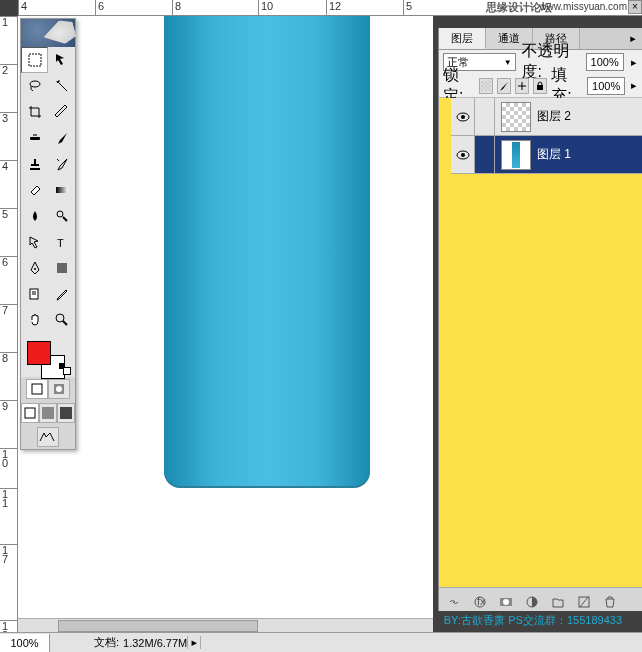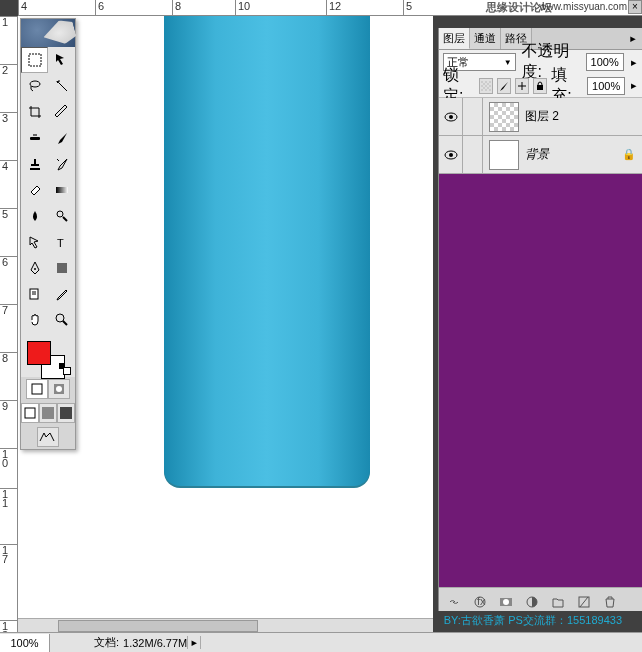--- a/index.html
+++ b/index.html
@@ -40,35 +40,35 @@
 .mode-btn.on { background: #fff; }
 
 
 .wm-title { position: absolute; top: 0; right: 90px; color: #5d5d5d; font-size: 11px; font-weight: bold; z-index:5; }
 .wm-url { position: absolute; top: 1px; right: 15px; color: #3a3a3a; font-size: 10px; z-index:5; }
 .close-x { position:absolute; top:0; right:0; width:14px;height:14px; background:#ccc; border:1px solid #888; text-align:center; line-height:12px; font-size:10px; z-index:40;}
 
 
 .layers-panel { position: absolute; right: 0; top: 28px; width: 204px; height: 583px; background: #efefef; border-left: 1px solid #888; z-index:30; display:flex; flex-direction:column;}
 .panel-tabs { display: flex; height: 22px; background: #cfcfcf; border-bottom: 1px solid #999; }
-.ptab { padding: 3px 4px; border-right: 1px solid #aaa; cursor: pointer; background:#d6d6d6;font-family:Liberation Serif, serif; }
+.ptab { padding: 3px 12px; border-right: 1px solid #aaa; cursor: pointer; background:#d6d6d6;font-family:Liberation Serif, serif; }
 .ptab.active { background: #efefef; border-bottom: 1px solid #efefef; position: relative; top: 0; }
 .ptab-arrow { margin-left: auto; width: 18px; text-align: center; line-height: 20px; cursor:pointer; }
 
 .panel-row1 { display: flex; align-items: center; height: 24px; padding: 2px 4px; gap: 6px; }
 .blend-sel { width: 84px; height: 18px; background: #fff; border: 1px solid #888; display: flex; align-items: center; justify-content: space-between; padding: 0 3px; }
 .blend-sel .arr { font-size: 8px; }
 .lbl { font-size: 16px; }
 .pct-box { width: 44px; height: 18px; background: #fff; border: 1px solid #888; text-align: center; display:flex; align-items:center; justify-content:center; }
 .pct-slider { width:10px; text-align:center; }
 
 .panel-row2 { display: flex; align-items: center; height: 24px; padding: 2px 4px; gap: 4px; border-bottom: 1px solid #bbb;}
 .lock-ic { width: 16px; height: 16px; border: 1px solid #aaa; display: flex; align-items: center; justify-content: center; background:#e0e0e0; }
 
-.layer-list { flex: 1; background: #701a75; overflow: hidden; }
+.layer-list { flex: 1; background: #fde047; overflow: hidden; padding-left: 12px; }
 .layer { display: flex; align-items: center; height: 38px; border-bottom: 1px solid #aaa; background: #e6e6e6; padding-right:6px; }
 .layer.sel { background: #1e3a7a; color: #fff; }
 .vis-col { width: 24px; height: 100%; display: flex; align-items: center; justify-content: center; border-right: 1px solid #aaa; background:#e6e6e6; }
 .layer.sel .vis-col { background:#e6e6e6; }
 .link-col { width: 20px; height:100%; border-right:1px solid #aaa; background:#e6e6e6;}
 .thumb { width: 30px; height: 30px; margin: 0 6px; border: 1px solid #888; background: #fff; display:flex; align-items:center; justify-content:center; position:relative; }
 .thumb .trans { position:absolute; inset:0; background: repeating-conic-gradient(#ccc 0 25%, #fff 0 50%) 0 0/8px 8px; }
 .thumb .bar { position:relative; width: 8px; height: 26px; background: linear-gradient(#1a8ab0, #3eb3d8); }
 .lname { flex: 1; font-size: 12px; }
 .layer.sel .lname { color: #fff; }
@@ -89,21 +89,21 @@
 
 .credit { position: absolute; right: 20px; bottom: 24px; color: #1faad1; font-size: 12px; z-index: 35; }
 </style>
 </head>
 <body>
 
 <div class="ruler-h">
   <div class="tick" style="left:0"><span>4</span><div class="sub"></div></div>
   <div class="tick" style="left:77px"><span>6</span><div class="sub"></div></div>
   <div class="tick" style="left:154px"><span>8</span><div class="sub"></div></div>
-  <div class="tick" style="left:217px"><span>10</span><div class="sub"></div></div>
+  <div class="tick" style="left:240px"><span>10</span><div class="sub"></div></div>
   <div class="tick" style="left:308px"><span>12</span><div class="sub"></div></div>
   <div class="tick" style="left:385px"><span>5</span><div class="sub"></div></div>
 </div>
 
 <div class="ruler-v">
   <div class="tick" style="top:0">
       <span>1</span>
     </div>
   <div class="tick" style="top:48px">
       <span>2</span>
@@ -384,31 +384,32 @@
             <ellipse cx="7" cy="5" rx="6" ry="4" fill="none" stroke="#000"></ellipse>
             <circle cx="7" cy="5" r="2" fill="#000"></circle>
           </svg>
         </div>
       <div class="link-col"></div>
       <div class="thumb">
           <div class="trans"></div>
         </div>
       <div class="lname">图层 2</div>
     </div>
-    <div class="layer">
+    <div class="layer sel">
       <div class="vis-col">
           <svg width="14" height="10">
             <ellipse cx="7" cy="5" rx="6" ry="4" fill="none" stroke="#000"></ellipse>
             <circle cx="7" cy="5" r="2" fill="#000"></circle>
           </svg>
         </div>
-      <div class="link-col"></div>
-      <div class="thumb"></div>
-      <div class="lname" style="font-style:italic">背景</div>
-      <div class="lock-ind">🔒</div>
+      <div class="link-col" style="background:#1e3a7a"></div>
+      <div class="thumb">
+          <div class="bar"></div>
+        </div>
+      <div class="lname">图层 1</div>
     </div>
     <div class="panel-empty"></div>
   </div>
 
   <div class="panel-foot">
     <div class="foot-ic">
         <svg width="14" height="14">
           <path d="M3 7 a3 3 0 0 1 5 0 M6 7 a3 3 0 0 0 5 0" stroke="#555" fill="none"></path>
         </svg>
       </div>

